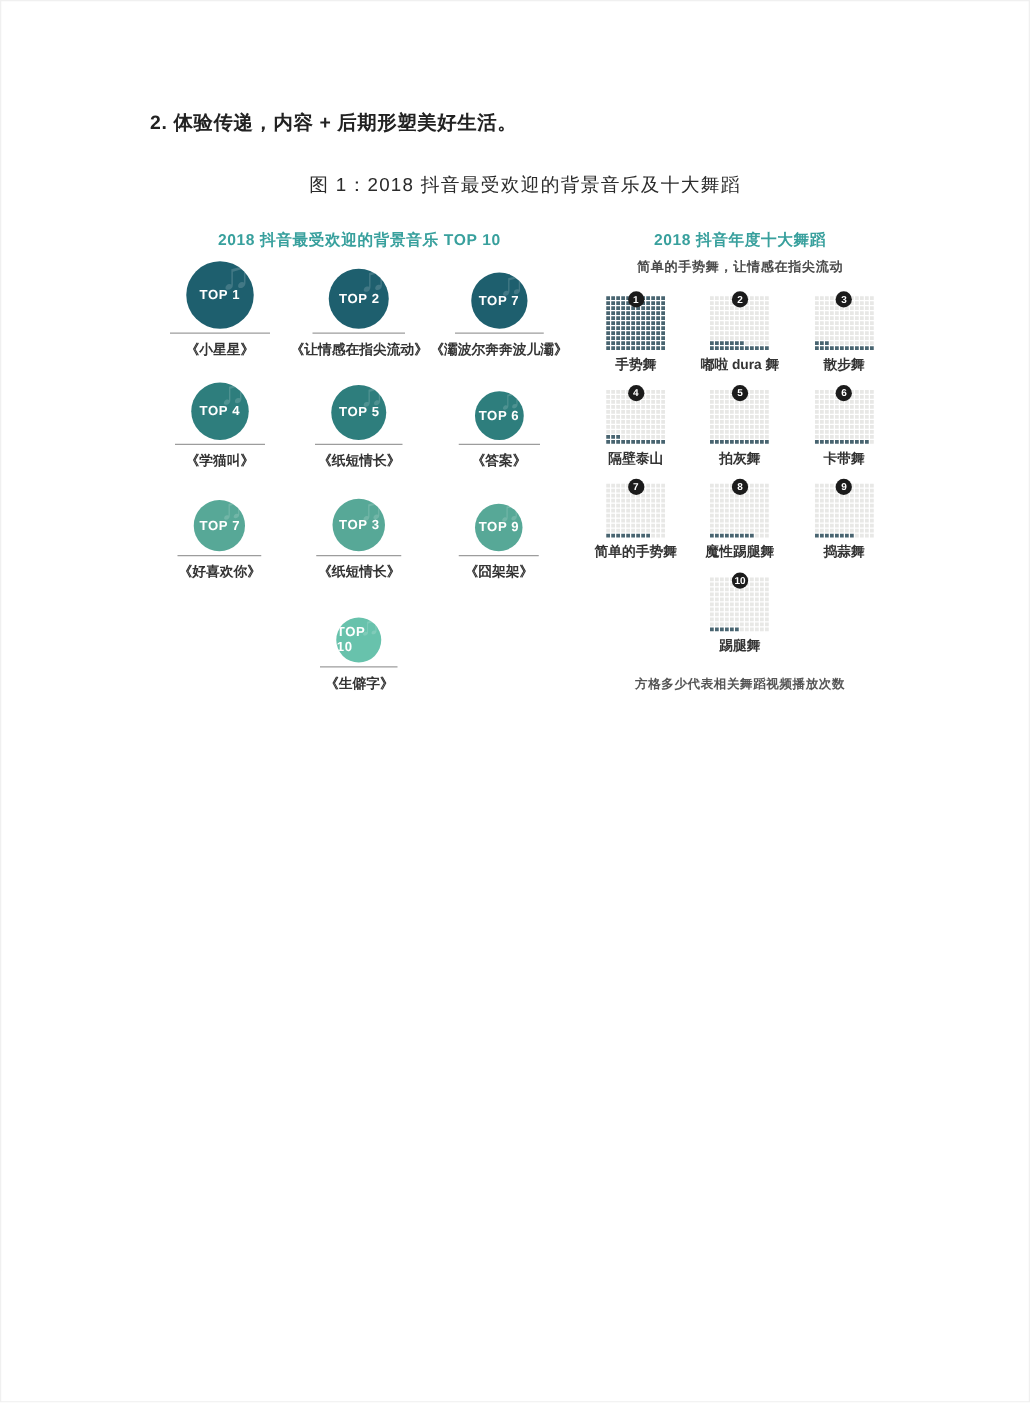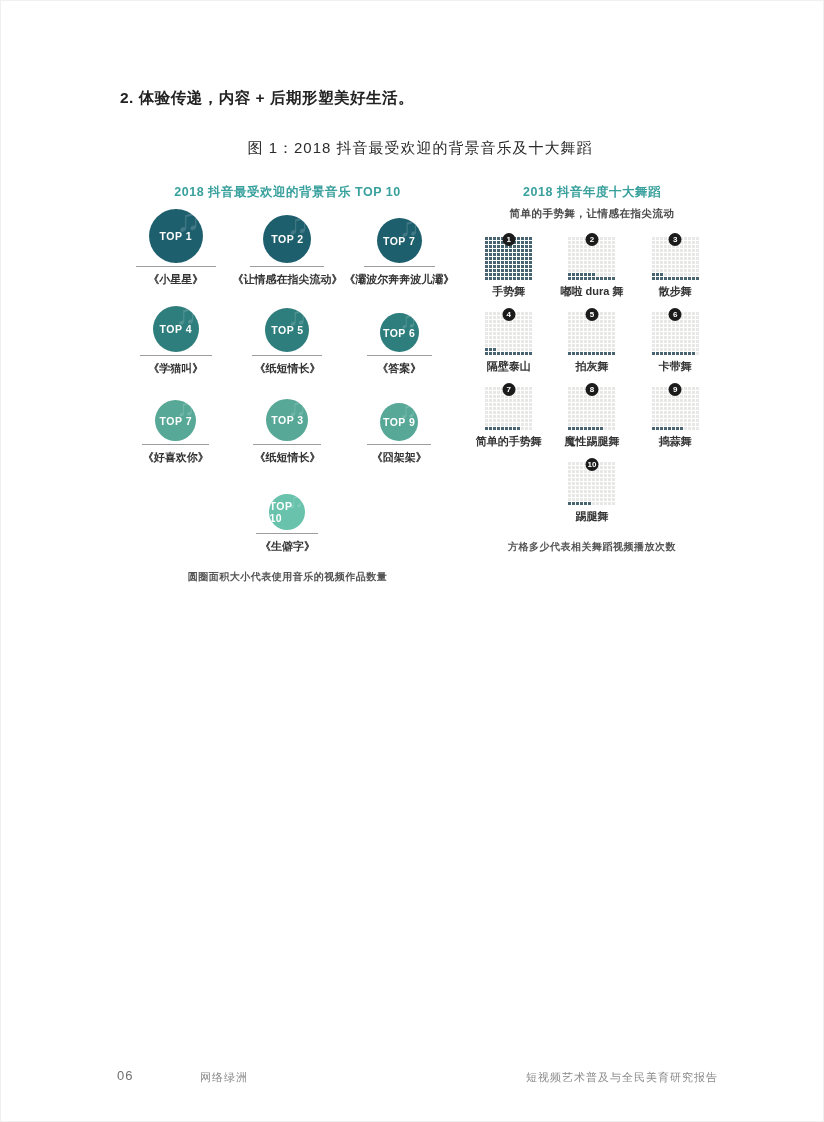--- a/index.html
+++ b/index.html
@@ -212,21 +212,20 @@
                 <div class="circle-slot">
                   <div class="bubble" style="width: 36px; height: 36px; background: rgb(104, 194, 172);">
                     <span class="note-glyph" style="font-size: 22px;">♫</span>
                     <span class="rank">TOP 10</span>
                   </div>
                 </div>
                 <div class="bubble-underline" style="width: 62px;"></div>
                 <div class="song-label">《生僻字》</div>
               </div>
             </div>
-          <div class="chart-note">圆圈面积大小代表使用音乐的视频作品数量</div>
         </div>
 
         <div class="dance-chart">
           <div class="chart-title">2018 抖音年度十大舞蹈</div>
           <div class="chart-subtitle">简单的手势舞，让情感在指尖流动</div>
           <div class="dance-grid" id="dance-grid">
               <div class="dance-item">
                 <div class="waffle-wrap">
                   <div class="badge" style="background: rgb(27, 27, 27);">1</div>
                   <div class="waffle" style="grid-template-columns: repeat(12, 3px);">
@@ -1627,18 +1626,13 @@
                 <div class="dance-label">踢腿舞</div>
               </div>
             </div>
           <div class="chart-note">方格多少代表相关舞蹈视频播放次数</div>
         </div>
 
       </div>
     </div>
   </div>
 
-  <div class="footer">
-    <span class="page-num">06</span>
-    <span class="brand">网络绿洲</span>
-    <span class="report">短视频艺术普及与全民美育研究报告</span>
-  </div>
 </div>
 
 </body></html>

